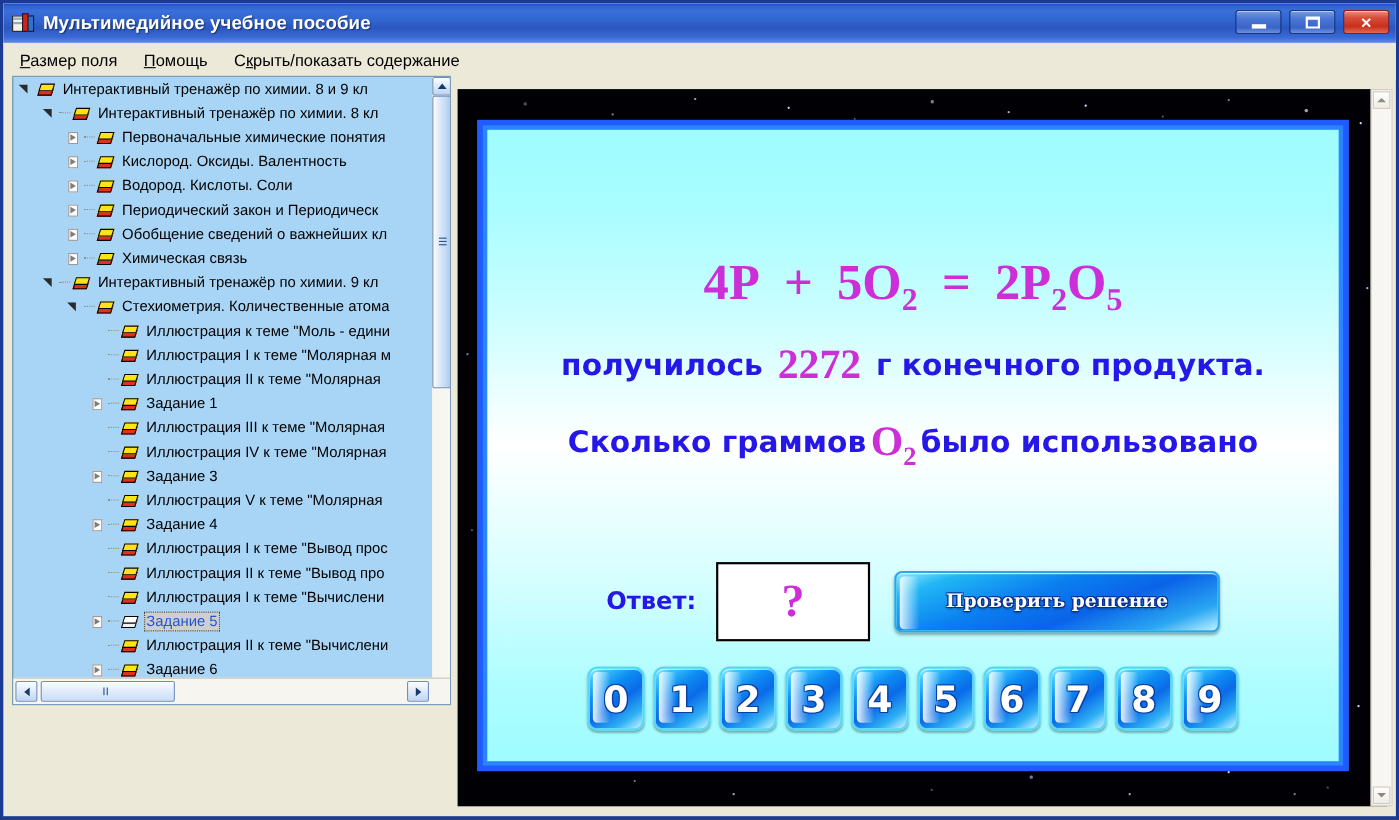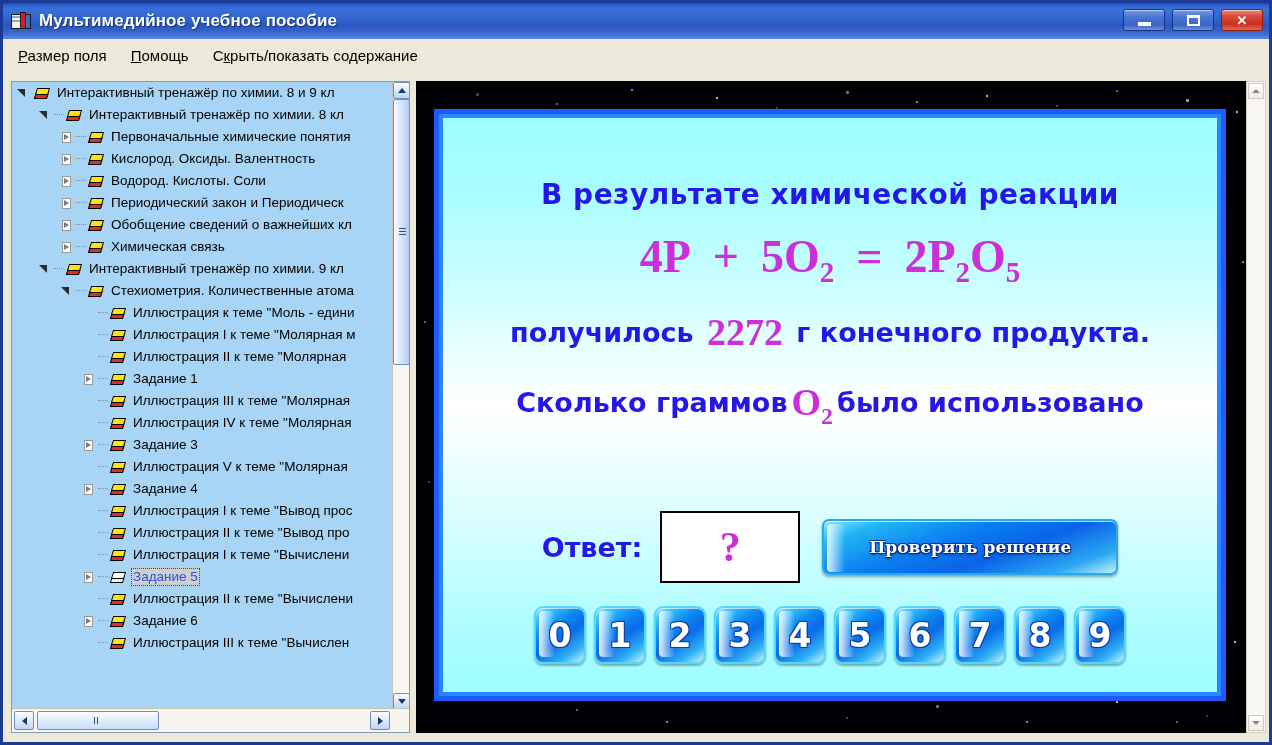--- a/index.html
+++ b/index.html
@@ -62,21 +62,21 @@
     border-bottom:1px solid #ece9d8;
   }
   .menu-item{
     font-size:15px;color:#000;padding:3px 9px;margin-left:6px;
     white-space:nowrap;cursor:default;
   }
   .menu-item u{text-decoration:underline;}
 
   
   .treepanel{
-    position:absolute;left:8px;top:78px;width:399px;height:652px;
+    position:absolute;left:8px;top:66px;width:399px;height:572px;
     box-sizing:border-box;
     border:1px solid #7f9db9;
     background:#22c55e;
     overflow:hidden;
   }
   .tree{
     position:absolute;left:0;top:0;width:382px;height:627px;
     background:#a8d4f5;overflow:hidden;
   }
   .tnode{
@@ -211,21 +211,21 @@
   }
   .l3 .ox sub{font-size:24px;}
   .l4{position:absolute;left:0;right:0;top:326px;font-size:27px;}
 
   .answer-row{
     position:absolute;left:0;right:0;top:392px;height:74px;
     display:flex;align-items:center;justify-content:center;
   }
   .ans-label{
     font-family:"DejaVu Sans",sans-serif;font-weight:bold;color:#2417e8;
-    font-size:27px;margin-right:18px;
+    font-size:22px;margin-right:18px;
   }
   .ans-box{
     width:140px;height:72px;box-sizing:border-box;
     background:#ffffff;border:2px solid #000;
     display:flex;align-items:center;justify-content:center;
     color:#cc2fd8;font-size:42px;font-weight:bold;
     font-family:"Liberation Serif",serif;
   }
   .check-btn{
     margin-left:22px;width:296px;height:56px;box-sizing:border-box;
@@ -655,21 +655,20 @@
         <span class="star" style="left: 200px; top: 90px; width: 2.5px; height: 2.5px; opacity: 0.75;"></span>
         <span class="star" style="left: 500px; top: 55px; width: 1.5px; height: 1.5px; opacity: 0.95;"></span>
         <span class="star" style="left: 660px; top: 70px; width: 1.5px; height: 1.5px; opacity: 0.35;"></span>
         <span class="star" style="left: 760px; top: 640px; width: 1.5px; height: 1.5px; opacity: 0.55;"></span>
         <span class="star" style="left: 806px; top: 92px; width: 2.5px; height: 2.5px; opacity: 0.95;"></span>
       </div>
 
     <div class="frame">
       <div class="slide">
 
-        <div class="q-line l1">В результате химической реакции</div>
 
         <div class="eq">
           <span>4P</span><span class="sp"></span><span>+</span><span class="sp"></span><span>5O</span><sub>2</sub><span class="sp"></span><span>=</span><span class="sp"></span><span>2P</span><sub>2</sub><span>O</span><sub>5</sub>
         </div>
 
         <div class="q-line l2">
           <span>получилось</span>
           <span class="num">2272</span>
           <span>г конечного продукта.</span>
         </div>

